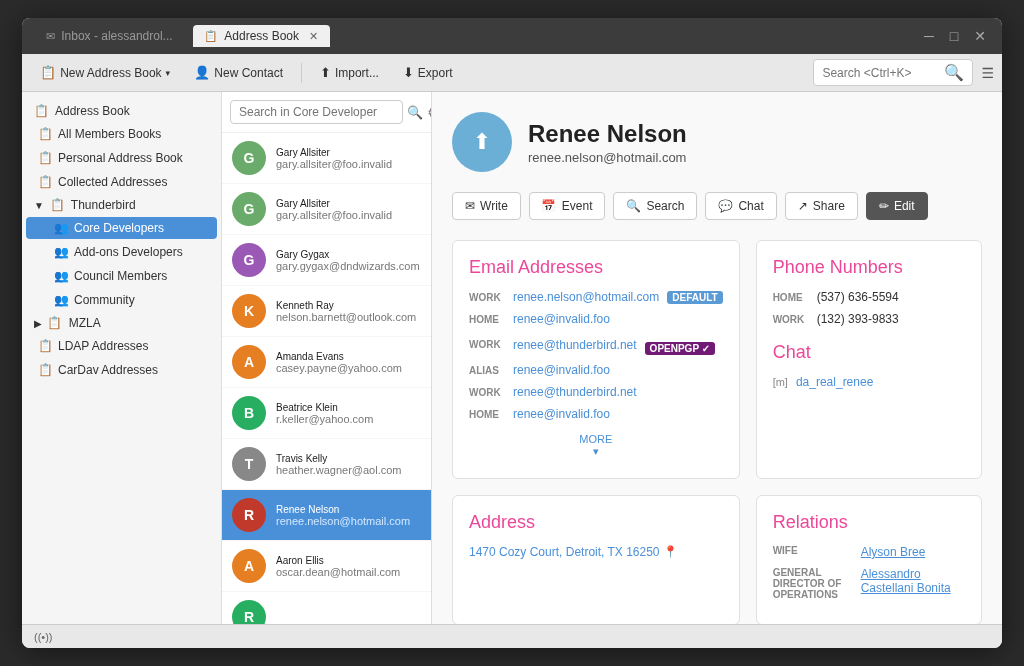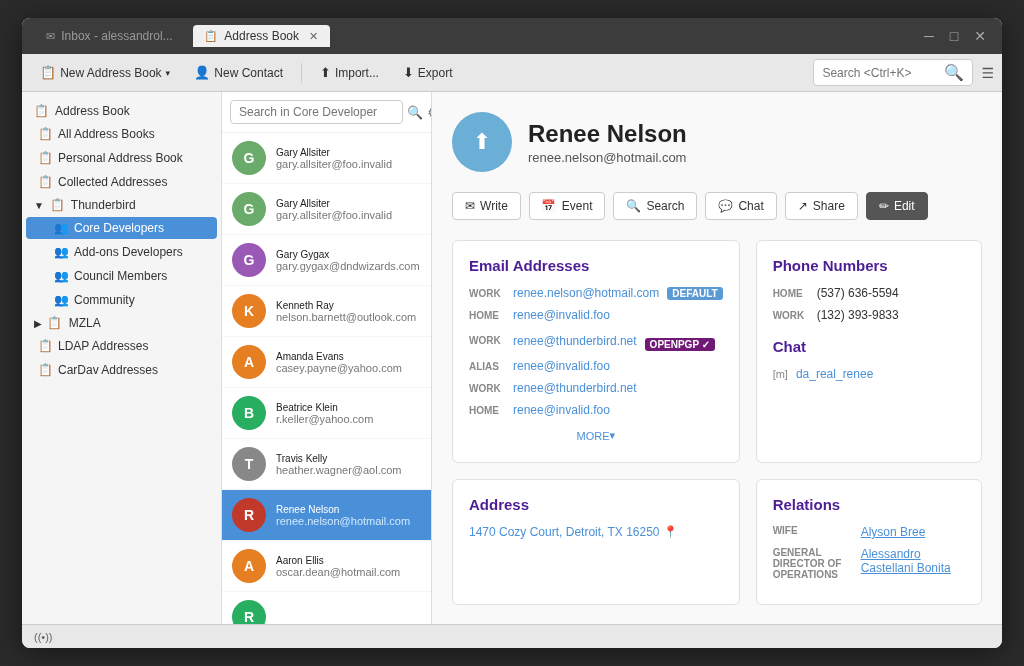--- a/index.html
+++ b/index.html
@@ -57,21 +57,21 @@
     .detail-header { display: flex; align-items: center; gap: 16px; margin-bottom: 20px; }
     .detail-avatar { width: 60px; height: 60px; border-radius: 50%; background: #6baed6; display: flex; align-items: center; justify-content: center; font-size: 24px; color: #fff; flex-shrink: 0; }
     .detail-name { font-size: 24px; font-weight: 600; color: #222; }
     .detail-email { font-size: 13px; color: #555; margin-top: 2px; }
     .detail-actions { display: flex; gap: 8px; margin-bottom: 20px; flex-wrap: wrap; }
     .detail-action-btn { display: flex; align-items: center; gap: 5px; padding: 6px 12px; border: 1px solid #ccc; border-radius: 4px; background: #fff; font-size: 12px; color: #333; cursor: pointer; }
     .detail-action-btn.primary { background: #555; color: #fff; border-color: #555; }
     
     .detail-cards { display: grid; grid-template-columns: 1fr 1fr; gap: 16px; }
     .detail-card { background: #fff; border: 1px solid #e0e0e0; border-radius: 6px; padding: 16px; }
-    .detail-card h3 { font-size: 15px; font-weight: 700; color: #4c1d95; margin-bottom: 12px; }
+    .detail-card h3 { font-size: 18px; font-weight: 400; color: #ec4899; margin-bottom: 12px; }
     
     .email-row { display: flex; align-items: center; gap: 8px; margin-bottom: 8px; font-size: 12px; }
     .email-label { color: #888; font-size: 10px; font-weight: 600; text-transform: uppercase; width: 36px; flex-shrink: 0; }
     .email-link { color: #4a90d9; text-decoration: none; }
     .badge { display: inline-block; padding: 1px 5px; border-radius: 3px; font-size: 10px; font-weight: 600; }
     .badge-default { background: #5b9bd5; color: #fff; }
     .badge-openpgp { background: #701a75; color: #fff; margin-top: 8px; }
     
     .phone-row { display: flex; align-items: center; gap: 8px; margin-bottom: 8px; font-size: 12px; }
     .phone-label { color: #888; font-size: 10px; font-weight: 600; text-transform: uppercase; width: 36px; flex-shrink: 0; }
@@ -80,21 +80,21 @@
     .chat-row { display: flex; align-items: center; gap: 8px; font-size: 12px; }
     .chat-label { color: #888; font-size: 11px; }
     .chat-link { color: #4a90d9; }
     
     .relation-row { display: flex; align-items: flex-start; gap: 8px; margin-bottom: 8px; font-size: 12px; }
     .relation-label { color: #888; font-size: 10px; font-weight: 600; text-transform: uppercase; width: 80px; flex-shrink: 0; }
     .relation-link { color: #4a90d9; }
     
     .address-text { font-size: 12px; color: #4a90d9; display: flex; align-items: center; gap: 4px; }
     
-    .more-btn { display: flex; align-items: center; justify-content: center; flex-direction: row; font-size: 11px; color: #4a90d9; cursor: pointer; margin-top: 8px; padding: 4px; }
+    .more-btn { display: flex; align-items: center; justify-content: center; flex-direction: column; font-size: 11px; color: #4a90d9; cursor: pointer; margin-top: 8px; padding: 4px; }
     
     
     .statusbar { background: #e8e8e8; height: 24px; border-top: 1px solid #ccc; display: flex; align-items: center; padding: 0 12px; font-size: 11px; color: #666; flex-shrink: 0; }
   </style>
 </head>
 <body>
 
 <div class="window">
 
   <div class="titlebar">
@@ -142,21 +142,21 @@
 
   <div class="main">
 
     <div class="sidebar">
       <div class="sidebar-section-header">
         <span>📋</span>
         <span>Address Book</span>
       </div>
       <div class="sidebar-item">
         <span class="s-icon">📋</span>
-        <span>All Address Books</span>
+        <span>All Members Books</span>
       </div>
       <div class="sidebar-item">
         <span class="s-icon">📋</span>
         <span>Personal Address Book</span>
       </div>
       <div class="sidebar-item">
         <span class="s-icon">📋</span>
         <span>Collected Addresses</span>
       </div>
       <div class="sidebar-section-header">

